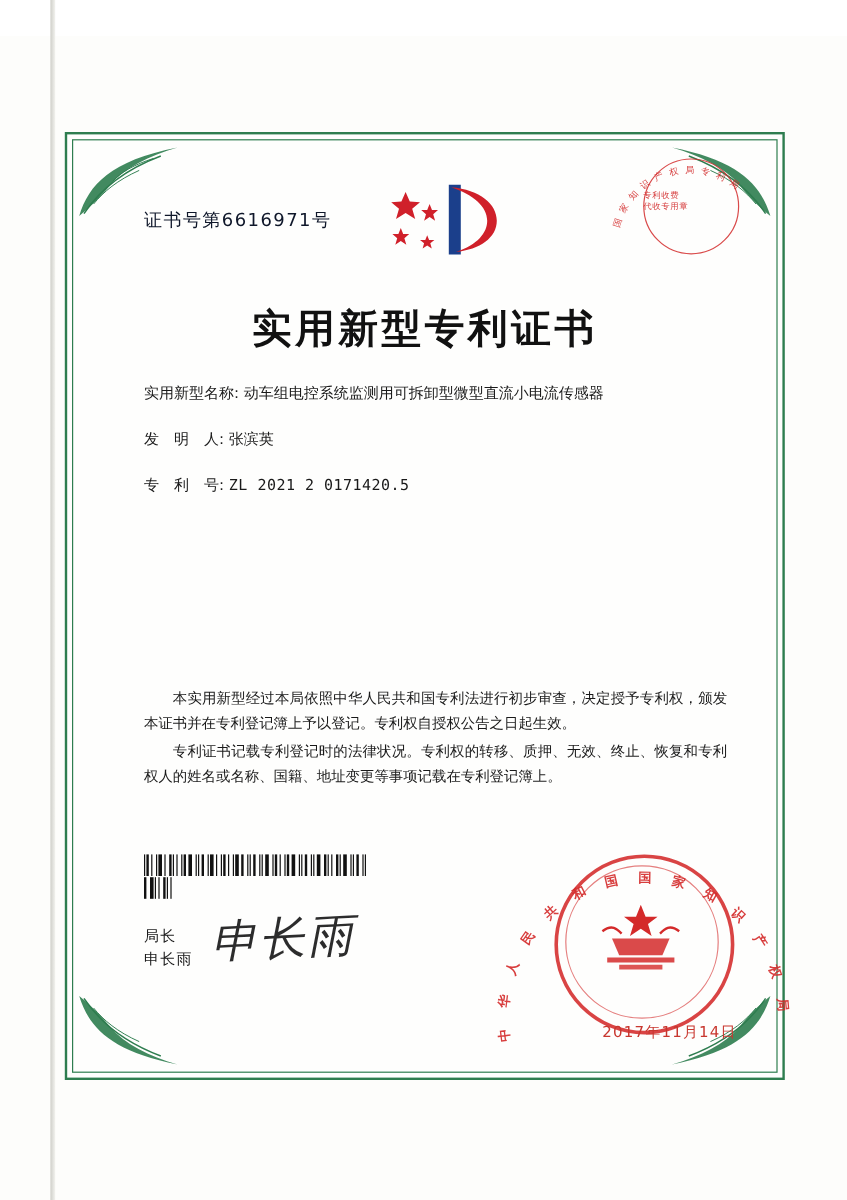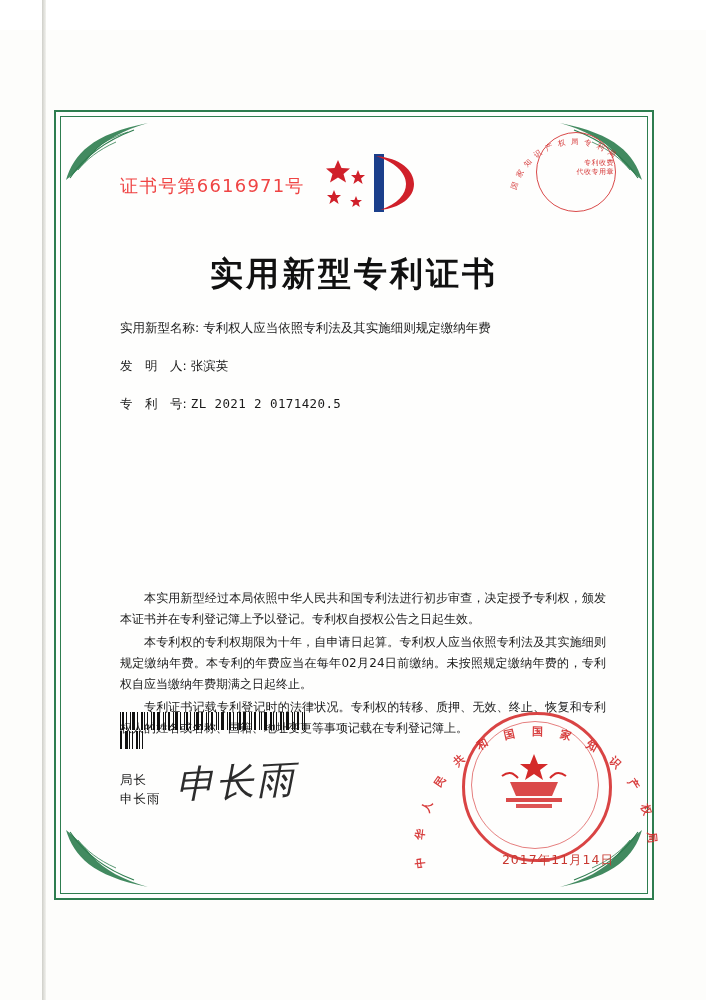--- a/index.html
+++ b/index.html
@@ -63,23 +63,23 @@
   .corner.tl { left: 8px; top: 8px; }
   .corner.tr { right: 8px; top: 8px; transform: scaleX(-1); }
   .corner.bl { left: 8px; bottom: 8px; transform: scaleY(-1); }
   .corner.br { right: 8px; bottom: 8px; transform: scale(-1,-1); }
 
   
   .cert-no {
     position: absolute;
     left: 64px;
     top: 62px;
-    font-size: 18px;
+    font-size: 15px;
     letter-spacing: 1.2px;
-    color: #ef4444;
+    color: #0f172a;
     font-family: "DejaVu Sans", sans-serif;
   }
   
   .logo {
     position: absolute;
     left: 258px;
     top: 38px;
     width: 110px;
     height: 72px;
   }
@@ -99,21 +99,21 @@
     border-radius: 50%;
     opacity: .85;
   }
   .seal-top .inner-text {
     position: absolute;
     left: 0; top: 0;
     width: 78px; height: 78px;
     color: #d22a2a;
     font-size: 7px;
     line-height: 9px;
-    text-align: right;
+    text-align: left;
     opacity: .9;
   }
   .seal-top .inner-text span {
     display: block;
     margin-top: 27px;
     letter-spacing: .5px;
   }
   .seal-rot {
     position: absolute;
     left: 0; top: 0;
@@ -164,21 +164,21 @@
   .mono {
     font-family: "DejaVu Sans Mono", monospace;
     letter-spacing: .4px;
   }
 
   
   .body-text {
     position: absolute;
     left: 64px;
     right: 46px;
-    top: 476px;
+    top: 460px;
     font-size: 12px;
     line-height: 21px;
     color: #1a1a1a;
     text-align: justify;
   }
   .body-text p {
     margin: 0 0 2px 0;
     text-indent: 24px;
   }
 
@@ -339,35 +339,34 @@
       <div class="inner-text">
         <span>专利收费<br>代收专用章</span>
       </div>
     </div>
 
     <div class="main-title">实用新型专利证书</div>
 
     <div class="fields">
       <div class="field">
         <span class="lbl">实用新型名称:</span>
-        <span class="val">专利权人应当依照专利法及其实施细则规定缴纳年费</span>
+        <span class="val">动车组电控系统监测用可拆卸型微型直流小电流传感器</span>
       </div>
       <div class="field">
         <span class="lbl">发　明　人:</span>
         <span class="val">张滨英</span>
       </div>
       <div class="field">
         <span class="lbl">专　利　号:</span>
         <span class="val mono">ZL 2021 2 0171420.5</span>
       </div>
     </div>
 
     <div class="body-text">
       <p>本实用新型经过本局依照中华人民共和国专利法进行初步审查，决定授予专利权，颁发本证书并在专利登记簿上予以登记。专利权自授权公告之日起生效。</p>
-      <p>本专利权的专利权期限为十年，自申请日起算。专利权人应当依照专利法及其实施细则规定缴纳年费。本专利的年费应当在每年02月24日前缴纳。未按照规定缴纳年费的，专利权自应当缴纳年费期满之日起终止。</p>
       <p>专利证书记载专利登记时的法律状况。专利权的转移、质押、无效、终止、恢复和专利权人的姓名或名称、国籍、地址变更等事项记载在专利登记簿上。</p>
     </div>
 
     <div class="barcode" id="barcode"><i style="width: 1px; margin-right: 1px;"></i><i style="width: 2px; margin-right: 2px;"></i><i style="width: 1px; margin-right: 3px;"></i><i style="width: 1px; margin-right: 1px;"></i><i style="width: 3px; margin-right: 2px;"></i><i style="width: 1px; margin-right: 3px;"></i><i style="width: 2px; margin-right: 1px;"></i><i style="width: 1px; margin-right: 2px;"></i><i style="width: 1px; margin-right: 3px;"></i><i style="width: 1px; margin-right: 1px;"></i><i style="width: 2px; margin-right: 2px;"></i><i style="width: 3px; margin-right: 3px;"></i><i style="width: 1px; margin-right: 1px;"></i><i style="width: 1px; margin-right: 2px;"></i><i style="width: 2px; margin-right: 3px;"></i><i style="width: 1px; margin-right: 1px;"></i><i style="width: 3px; margin-right: 2px;"></i><i style="width: 1px; margin-right: 3px;"></i><i style="width: 1px; margin-right: 1px;"></i><i style="width: 2px; margin-right: 2px;"></i><i style="width: 1px; margin-right: 3px;"></i><i style="width: 1px; margin-right: 1px;"></i><i style="width: 3px; margin-right: 2px;"></i><i style="width: 2px; margin-right: 3px;"></i><i style="width: 1px; margin-right: 1px;"></i><i style="width: 1px; margin-right: 2px;"></i><i style="width: 2px; margin-right: 3px;"></i><i style="width: 1px; margin-right: 1px;"></i><i style="width: 1px; margin-right: 2px;"></i><i style="width: 3px; margin-right: 3px;"></i><i style="width: 1px; margin-right: 1px;"></i><i style="width: 2px; margin-right: 2px;"></i><i style="width: 1px; margin-right: 3px;"></i><i style="width: 1px; margin-right: 1px;"></i><i style="width: 2px; margin-right: 2px;"></i><i style="width: 3px; margin-right: 3px;"></i><i style="width: 1px; margin-right: 1px;"></i><i style="width: 1px; margin-right: 2px;"></i><i style="width: 2px; margin-right: 3px;"></i><i style="width: 1px; margin-right: 1px;"></i><i style="width: 1px; margin-right: 2px;"></i><i style="width: 3px; margin-right: 3px;"></i><i style="width: 2px; margin-right: 1px;"></i><i style="width: 1px; margin-right: 2px;"></i><i style="width: 1px; margin-right: 3px;"></i><i style="width: 2px; margin-right: 1px;"></i><i style="width: 1px; margin-right: 2px;"></i><i style="width: 3px; margin-right: 3px;"></i><i style="width: 1px; margin-right: 1px;"></i><i style="width: 1px; margin-right: 2px;"></i><i style="width: 2px; margin-right: 3px;"></i><i style="width: 1px; margin-right: 1px;"></i><i style="width: 1px; margin-right: 2px;"></i><i style="width: 2px; margin-right: 3px;"></i><i style="width: 3px; margin-right: 1px;"></i><i style="width: 1px; margin-right: 2px;"></i><i style="width: 1px; margin-right: 3px;"></i><i style="width: 2px; margin-right: 1px;"></i><i style="width: 1px; margin-right: 2px;"></i><i style="width: 1px; margin-right: 3px;"></i></div>
 
     <div class="director">
       <div>局长</div>
       <div>申长雨</div>
     </div>
     <div class="signature">申长雨</div>

